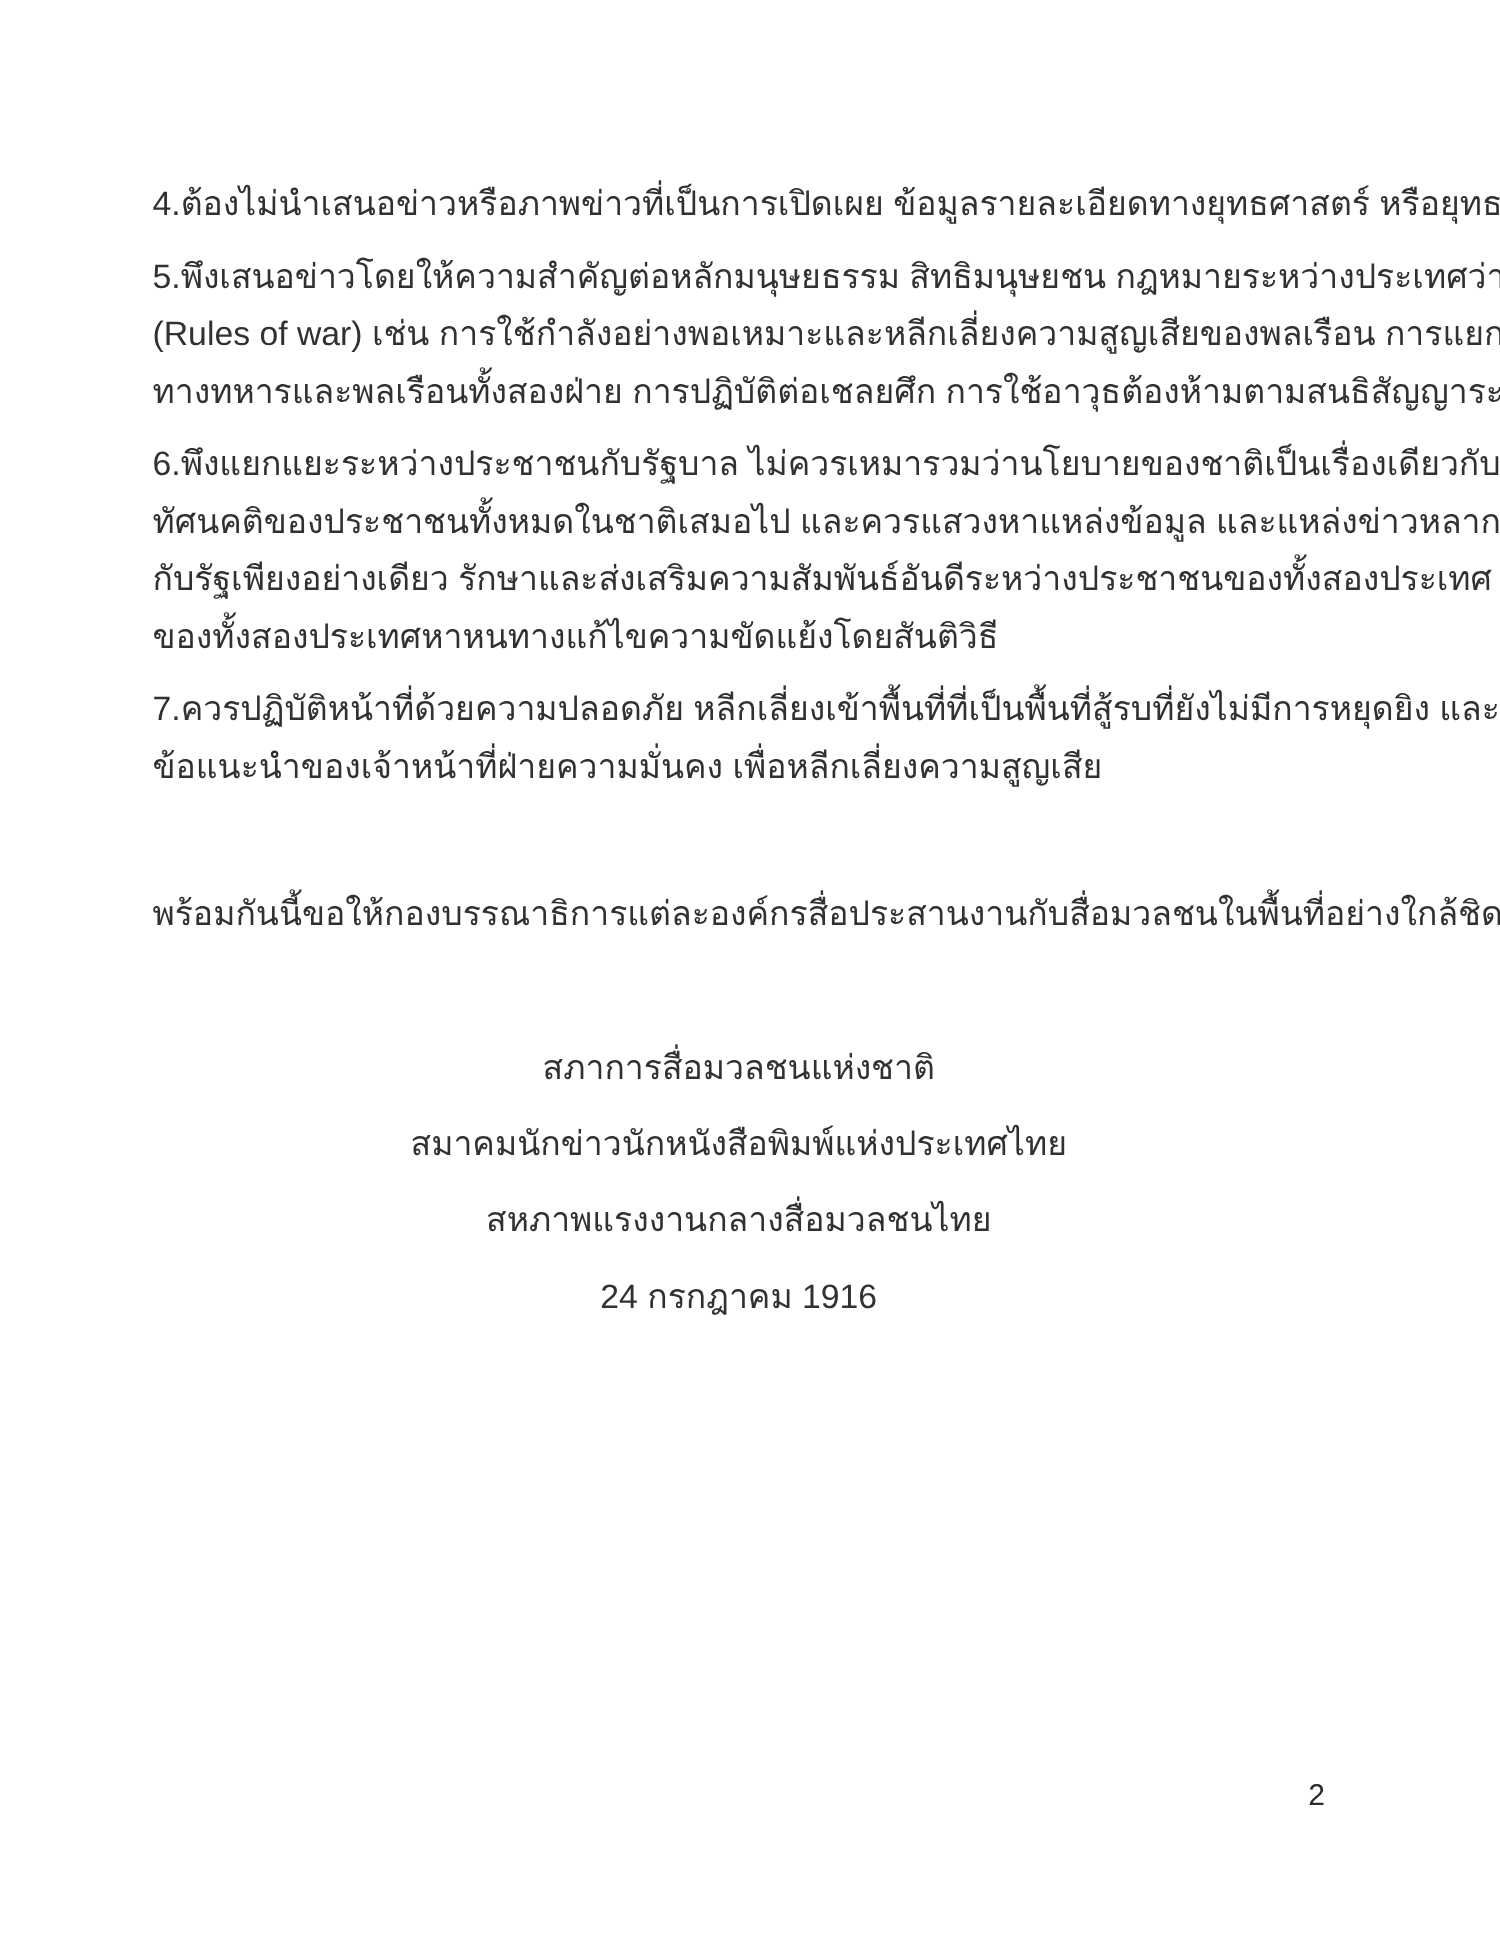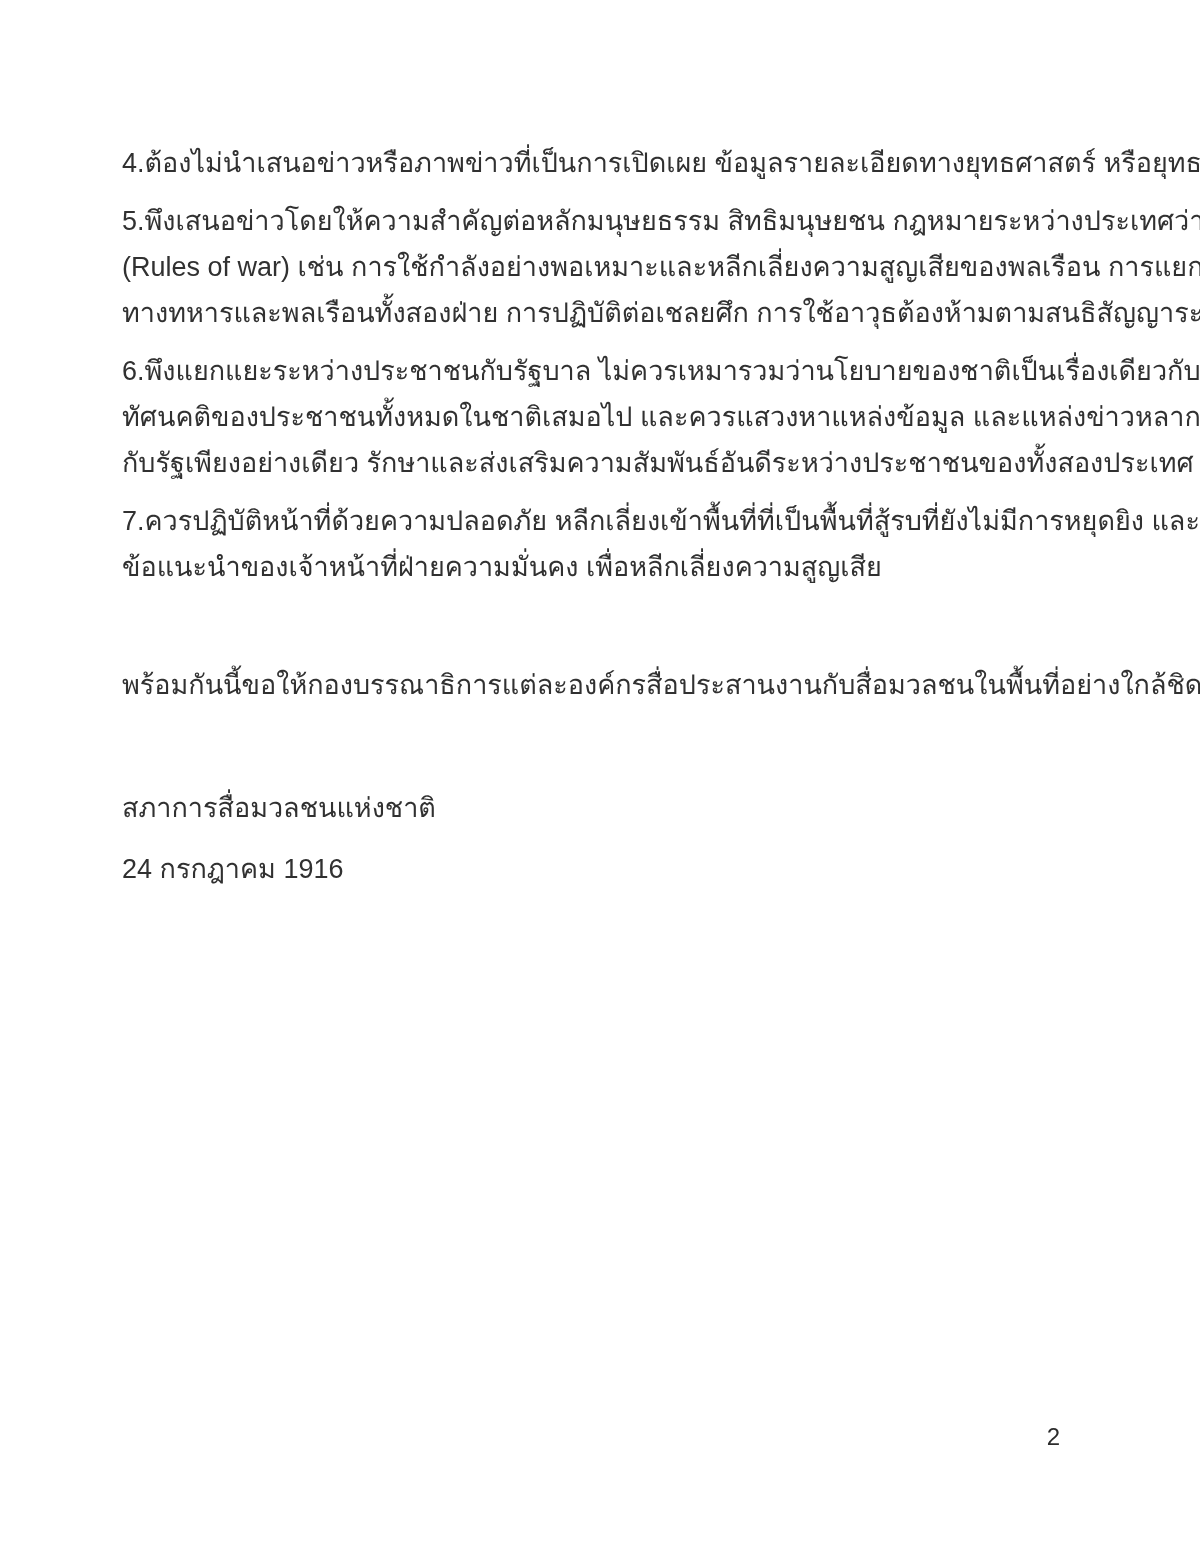--- a/index.html
+++ b/index.html
@@ -29,21 +29,21 @@
     margin: 0 0 12px 0;
   }
   .para .line {
     white-space: nowrap;
   }
   .closing {
     margin-top: 72px;
   }
   .signatures {
     margin-top: 70px;
-    text-align: left;
+    text-align: center;
     line-height: 61px;
   }
   .signatures .sig-line {
     white-space: nowrap;
   }
   .page-footer {
     position: absolute;
     left: 122px;
     top: 1422px;
     width: 938px;
@@ -67,33 +67,36 @@
     <div class="para">
       <div class="line">5.พึงเสนอข่าวโดยให้ความสำคัญต่อหลักมนุษยธรรม สิทธิมนุษยชน กฎหมายระหว่างประเทศว่าด้วยสงคราม</div>
       <div class="line">(Rules of war) เช่น การใช้กำลังอย่างพอเหมาะและหลีกเลี่ยงความสูญเสียของพลเรือน การแยกแยะเป้าหมาย</div>
       <div class="line">ทางทหารและพลเรือนทั้งสองฝ่าย การปฏิบัติต่อเชลยศึก การใช้อาวุธต้องห้ามตามสนธิสัญญาระหว่างประเทศ</div>
     </div>
 
     <div class="para">
       <div class="line">6.พึงแยกแยะระหว่างประชาชนกับรัฐบาล ไม่ควรเหมารวมว่านโยบายของชาติเป็นเรื่องเดียวกับความคิดเห็นหรือ</div>
       <div class="line">ทัศนคติของประชาชนทั้งหมดในชาติเสมอไป และควรแสวงหาแหล่งข้อมูล และแหล่งข่าวหลากหลายที่มิได้ขึ้นตรง</div>
       <div class="line">กับรัฐเพียงอย่างเดียว รักษาและส่งเสริมความสัมพันธ์อันดีระหว่างประชาชนของทั้งสองประเทศ และให้รัฐบาล</div>
+      <div class="line">ของทั้งสองประเทศหาหนทางแก้ไขความขัดแย้งโดยสันติวิธี</div>
     </div>
 
     <div class="para">
       <div class="line">7.ควรปฏิบัติหน้าที่ด้วยความปลอดภัย หลีกเลี่ยงเข้าพื้นที่ที่เป็นพื้นที่สู้รบที่ยังไม่มีการหยุดยิง และปฏิบัติตาม</div>
       <div class="line">ข้อแนะนำของเจ้าหน้าที่ฝ่ายความมั่นคง เพื่อหลีกเลี่ยงความสูญเสีย</div>
     </div>
 
     <div class="para closing">
       <div class="line">พร้อมกันนี้ขอให้กองบรรณาธิการแต่ละองค์กรสื่อประสานงานกับสื่อมวลชนในพื้นที่อย่างใกล้ชิดเป็นระยะๆ เพื่อ</div>
     </div>
 
     <div class="signatures">
       <div class="sig-line">สภาการสื่อมวลชนแห่งชาติ</div>
+      <div class="sig-line">สมาคมนักข่าวนักหนังสือพิมพ์แห่งประเทศไทย</div>
+      <div class="sig-line">สหภาพแรงงานกลางสื่อมวลชนไทย</div>
       <div class="sig-line">24 กรกฎาคม 1916</div>
     </div>
 
   </div>
 
   <div class="page-footer">
     <span>2</span>
   </div>
 
 </div>

